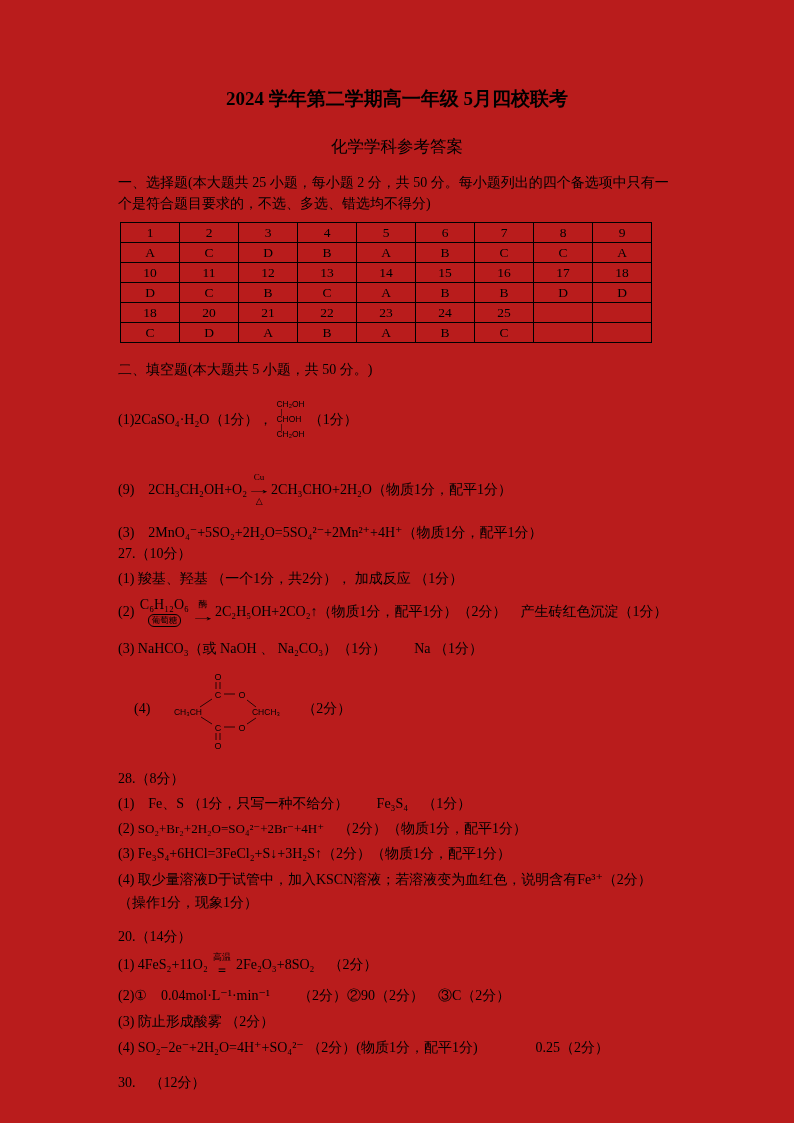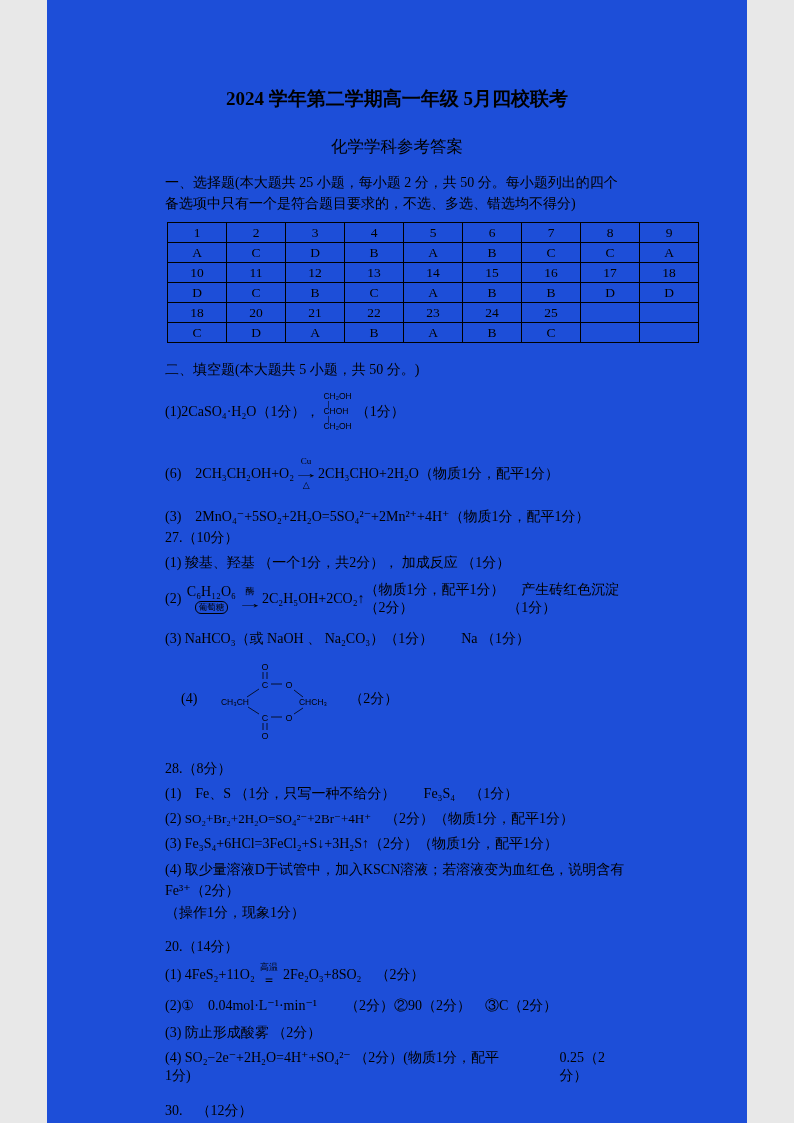--- a/index.html
+++ b/index.html
@@ -1,36 +1,36 @@
 <!DOCTYPE html>
 <html><head>
 <meta charset="utf-8">
 <style>
   html,body{margin:0;padding:0;background:#e8e8e8;}
   .page{
-    position:relative;width:700px;height:1123px;margin:0 auto;background:#1d4ed8;
+    position:relative;width:794px;height:1123px;margin:0 auto;background:#b91c1c;
     box-sizing:border-box;padding:86px 118px 0 118px;overflow:hidden;
     font-family:"Liberation Serif","DejaVu Serif",serif;color:#000;font-size:14px;
   }
   .title{font-size:19px;font-weight:bold;text-align:center;margin:0;}
   .subtitle{font-size:16.5px;text-align:center;margin:24px 0 0 0;font-weight:normal;}
   .para{line-height:1.5;margin:14px 0 0 0;}
   table.answers{border-collapse:collapse;table-layout:fixed;width:532px;margin:8px 0 0 2px;}
   table.answers td{border:1px solid #000;height:19px;text-align:center;font-size:13.5px;padding:0;}
   .line{margin:16px 0 0 0;line-height:1.45;display:block;}
   .row{display:flex;align-items:center;flex-wrap:nowrap;}
   .qheading{margin-top:24px;margin-left:4px;}
   
   .rxn{display:inline-flex;flex-direction:column;align-items:center;line-height:1;margin:0 5px;justify-content:flex-end;}
   .rxn .cond{font-size:9px;line-height:1.1;}
   .rxn .sym{display:block;font-size:14px;transform:scaleX(1.9);line-height:1;}
   .rxn .sym-eq{display:block;font-size:13px;line-height:1;letter-spacing:0;}
   
   .struct-v{display:inline-flex;flex-direction:column;align-items:flex-start;
-    font-size:8.5px;line-height:1.05;margin:8px 4px;font-family:"Liberation Sans","DejaVu Sans",sans-serif;}
+    font-size:8.5px;line-height:1.05;margin:16px 4px;font-family:"Liberation Sans","DejaVu Sans",sans-serif;}
   .struct-v .bond{margin-left:4px;font-size:7px;line-height:0.9;}
   
   .labeled{display:inline-flex;flex-direction:column;align-items:center;margin:0 2px;}
   .labeled .sub-label{font-size:8.5px;border:1px solid #000;border-radius:6px;padding:0 3px;margin-top:1px;line-height:1.3;}
   .ring-svg{display:inline-block;margin:0 6px;}
   .ring-svg text{font-family:"Liberation Sans","DejaVu Sans",sans-serif;}
   .small-eq{font-size:13px;}
   .gap-lg{display:inline-block;width:58px;}
 </style>
 </head>
@@ -123,21 +123,21 @@
       <span>CH₂OH</span>
       <span class="bond">|</span>
       <span>CHOH</span>
       <span class="bond">|</span>
       <span>CH₂OH</span>
     </span>
     <span>（1分）</span>
   </div>
 
   <div class="row" style="margin-top:18px;">
-    <span>(6)　2CH₃CH₂OH+O₂</span>
+    <span>(9)　2CH₃CH₂OH+O₂</span>
     <span class="rxn">
       <span class="cond">Cu</span>
       <span class="sym">→</span>
       <span class="cond">△</span>
     </span>
     <span>2CH₃CHO+2H₂O</span>
     <span>（物质1分，配平1分）</span>
   </div>
 
   <div class="line" style="margin-top:16px;">(3)　2MnO₄⁻+5SO₂+2H₂O=5SO₄²⁻+2Mn²⁺+4H⁺（物质1分，配平1分）</div>

